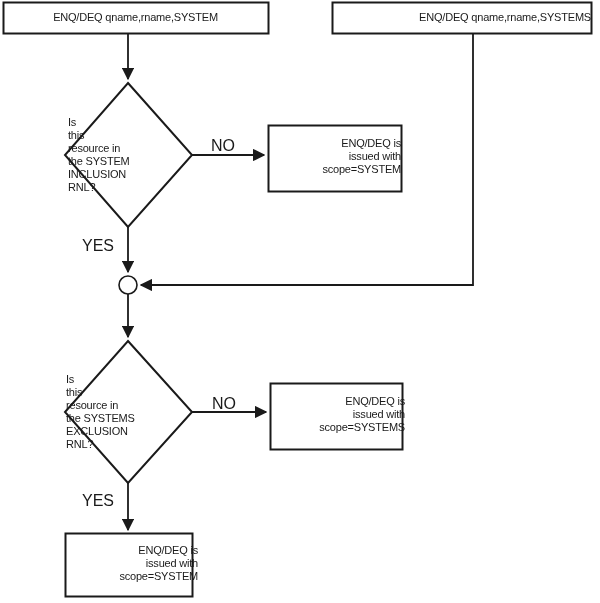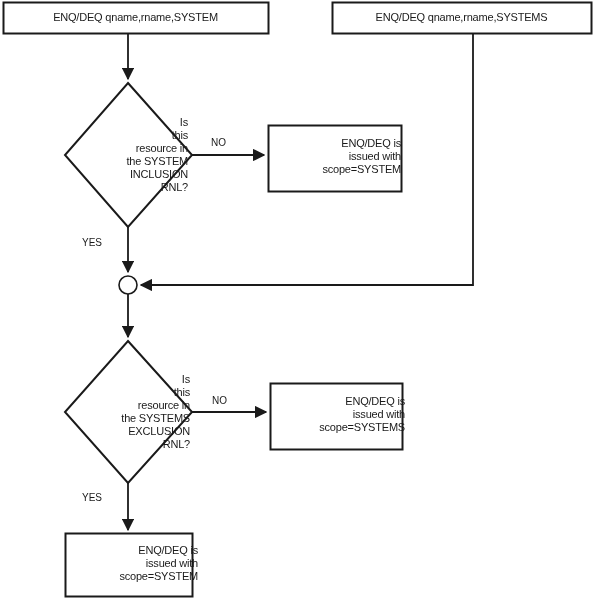--- a/index.html
+++ b/index.html
@@ -32,27 +32,27 @@
     white-space: pre-line;
     pointer-events: none;
   }
   .box-text {
     text-align: center;
   }
   .box-text-left {
     text-align: right;
   }
   .diamond-text {
-    text-align: right;
+    text-align: left;
   }
   .edge-label {
     position: absolute;
     color: #1a1a1a;
     font-family: "Liberation Sans", sans-serif;
-    font-size: 10px;
+    font-size: 16px;
     letter-spacing: 0px;
   }
   .hit {
     position: absolute;
   }
 </style>
 </head>
 <body>
 
 <div id="canvas">
@@ -90,21 +90,21 @@
 
     <line x1="128" y1="294" x2="128" y2="337" stroke="#1a1a1a" stroke-width="1.8" marker-end="url(#arrow)"></line>
 
     <line x1="192" y1="412" x2="266" y2="412" stroke="#1a1a1a" stroke-width="1.8" marker-end="url(#arrow)"></line>
 
     <line x1="128" y1="483" x2="128" y2="530" stroke="#1a1a1a" stroke-width="1.8" marker-end="url(#arrow)"></line>
   </svg>
 
   <div class="node-text box-text" style="left:3px; top:11px; width:265px;">ENQ/DEQ qname,rname,SYSTEM</div>
 
-  <div class="node-text box-text" style="left:332px; top:11px; width:259px;">ENQ/DEQ qname,rname,SYSTEMS</div>
+  <div class="node-text box-text" style="left:332px; top:11px; width:259px;text-align:right;">ENQ/DEQ qname,rname,SYSTEMS</div>
 
   <div class="node-text diamond-text" style="left:68px; top:116px; width:120px;">Is
 this
 resource in
 the SYSTEM
 INCLUSION
 RNL?</div>
 
   <div class="node-text box-text-left" style="left:281px; top:137px; width:120px;">ENQ/DEQ is
 issued with

